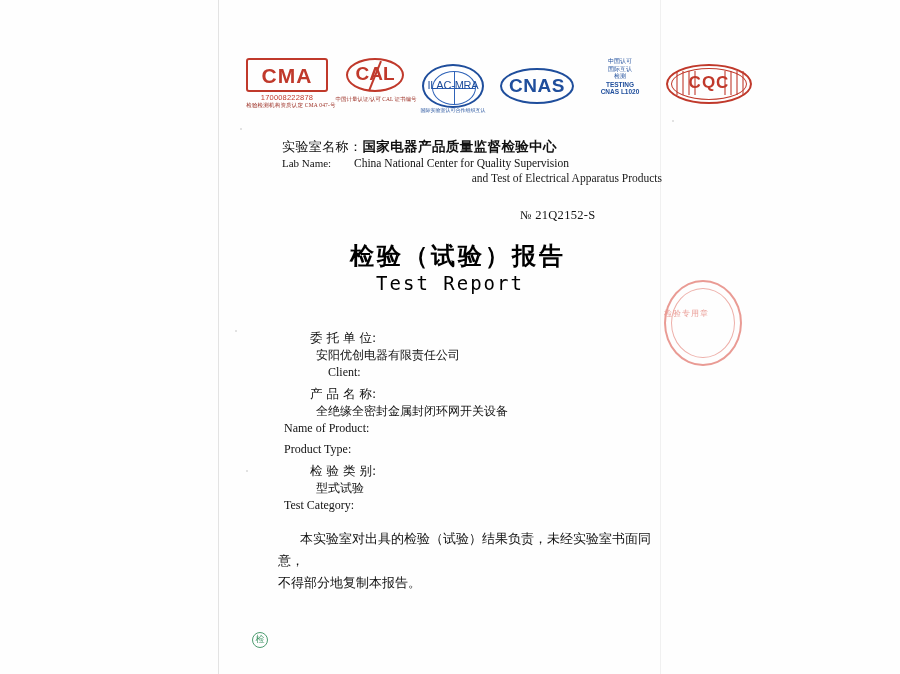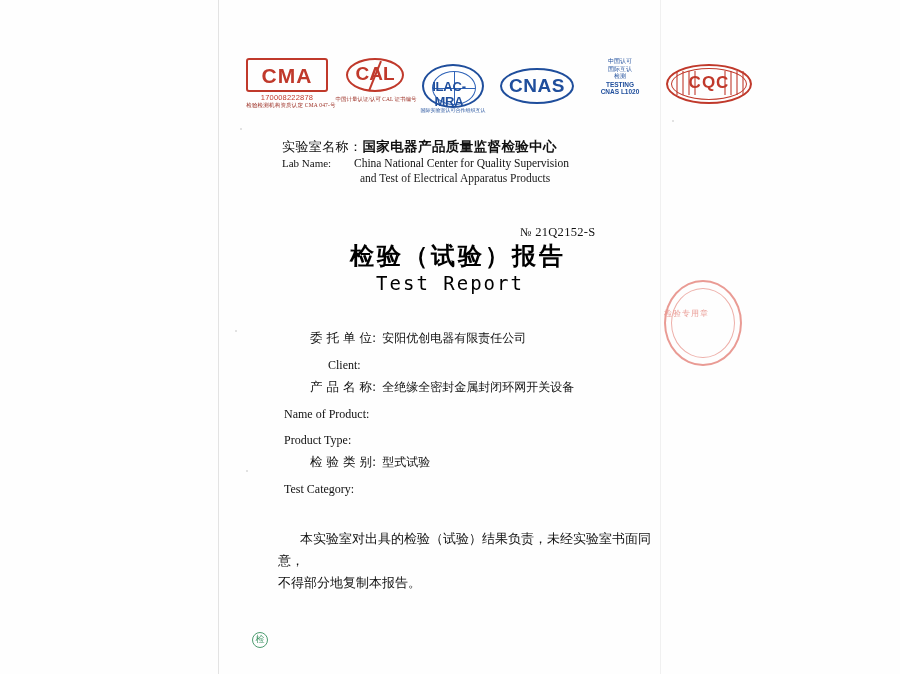--- a/index.html
+++ b/index.html
@@ -177,25 +177,25 @@
   .ilac-globe:after {
     content: "";
     position: absolute;
     left: 0; top: 16px;
     width: 42px; height: 1px;
     background: #2f63b8;
   }
   .ilac-label {
     position: absolute;
     left: 0; top: 17px;
-    width: 54px;
+    width: 62px;
     text-align: center;
     font-family: "Liberation Sans", sans-serif;
-    font-size: 13px;
-    font-weight: bold;
+    font-size: 11px;
+    font-weight: normal;
     color: #1f4e9c;
     letter-spacing: -0.2px;
   }
   .ilac-sub {
     position: absolute;
     left: -4px; top: 45px;
     width: 70px;
     text-align: center;
     font-size: 5px;
     color: #1f4e9c;
@@ -321,31 +321,31 @@
   }
   .lab-en-value {
     font-size: 11.5px;
     color: #111;
     line-height: 15px;
   }
   .lab-en-row2 {
     margin-left: 78px;
     font-size: 11.5px;
     line-height: 15px;
+    text-align: right;
   }
 
   
   .report-no {
     position: absolute;
     left: 520px;
     top: 208px;
     font-size: 12.5px;
     letter-spacing: 0.3px;
     color: #111;
-    margin-top: 17px;
   }
   .report-no .no-mark {
     font-size: 12px;
   }
 
   
   .title-cn {
     position: absolute;
     left: 0; top: 240px;
     width: 900px;
@@ -376,20 +376,21 @@
     top: 330px;
     width: 380px;
   }
   .field {
     position: relative;
     margin-bottom: 2px;
   }
   .field-cn {
     display: flex;
     align-items: flex-start;
+    flex-direction: column;
   }
   .f-label-cn {
     font-family: "DejaVu Sans", sans-serif;
     font-size: 12.5px;
     color: #111;
     white-space: nowrap;
   }
   .f-value {
     font-family: "DejaVu Sans", sans-serif;
     font-size: 12px;
@@ -397,21 +398,21 @@
     margin-left: 6px;
     white-space: nowrap;
   }
   .f-value-latin {
     font-family: "Liberation Serif", serif;
     font-size: 13px;
   }
   .f-label-en {
     font-size: 12px;
     color: #111;
-    margin-top: 11px;
+    margin-top: 1px;
     margin-bottom: 6px;
     margin-left: 2px;
   }
   .field.client .f-label-en { margin-left: 18px; }
   .field.name .f-label-en { margin-left: -26px; }
   .field.type .f-label-en { margin-left: -26px; }
   .field.category .f-label-en { margin-left: -26px; }
 
   
   .disclaimer-cn {

